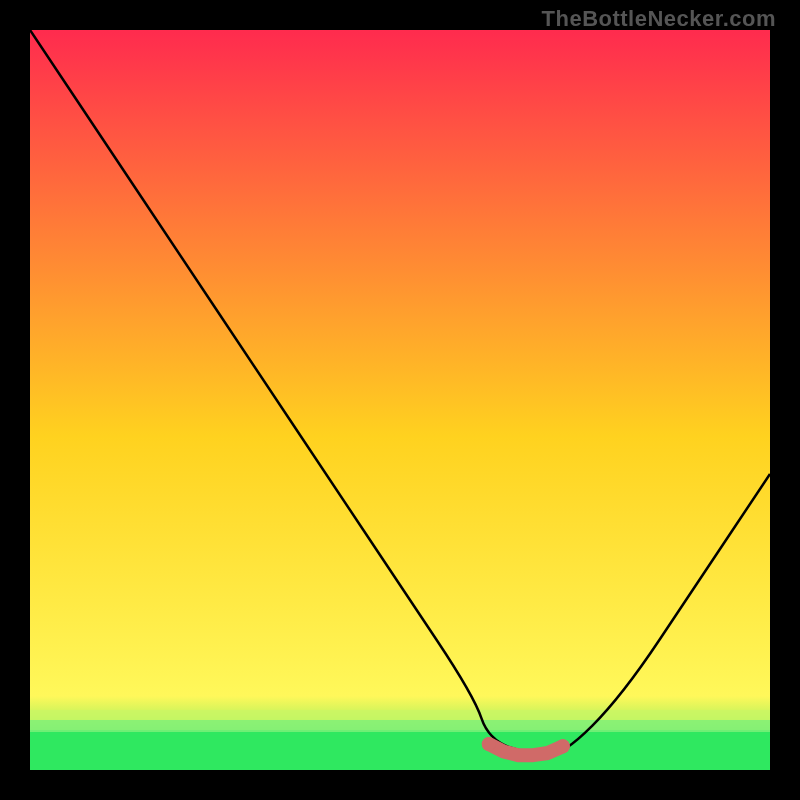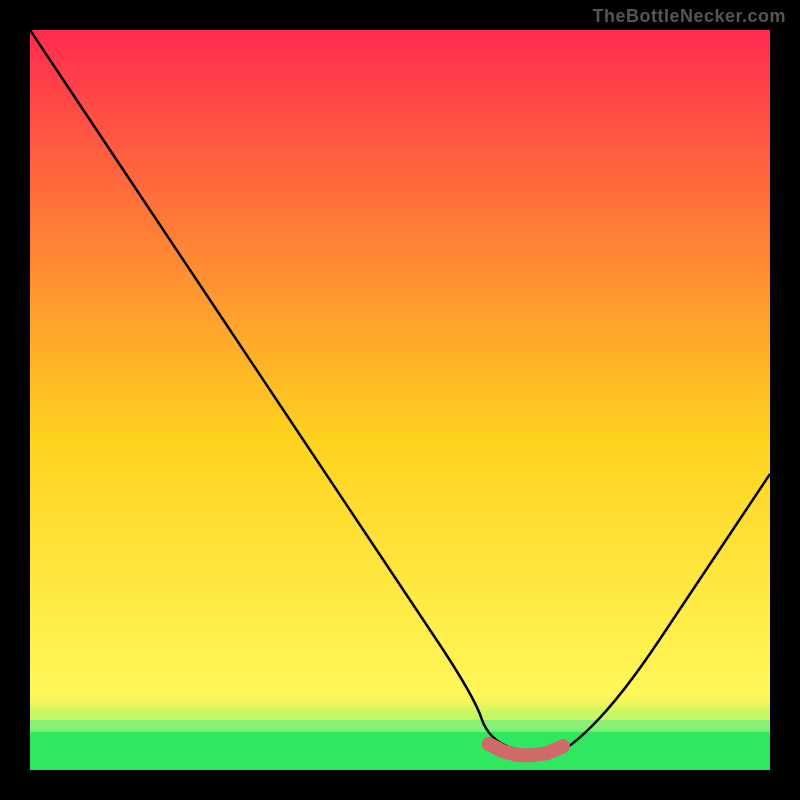--- a/index.html
+++ b/index.html
@@ -13,23 +13,23 @@
   }
   .frame {
     position: relative;
     width: 800px;
     height: 800px;
     background: #000;
   }
   .watermark {
     position: absolute;
     top: 6px;
-    right: 14px;
+    right: 24px;
     color: #555;
-    font-size: 18px;
+    font-size: 22px;
     font-weight: 600;
     letter-spacing: 0.5px;
     user-select: none;
   }
   .plot-wrap {
     position: absolute;
     left: 30px;
     top: 30px;
     width: 740px;
     height: 740px;

